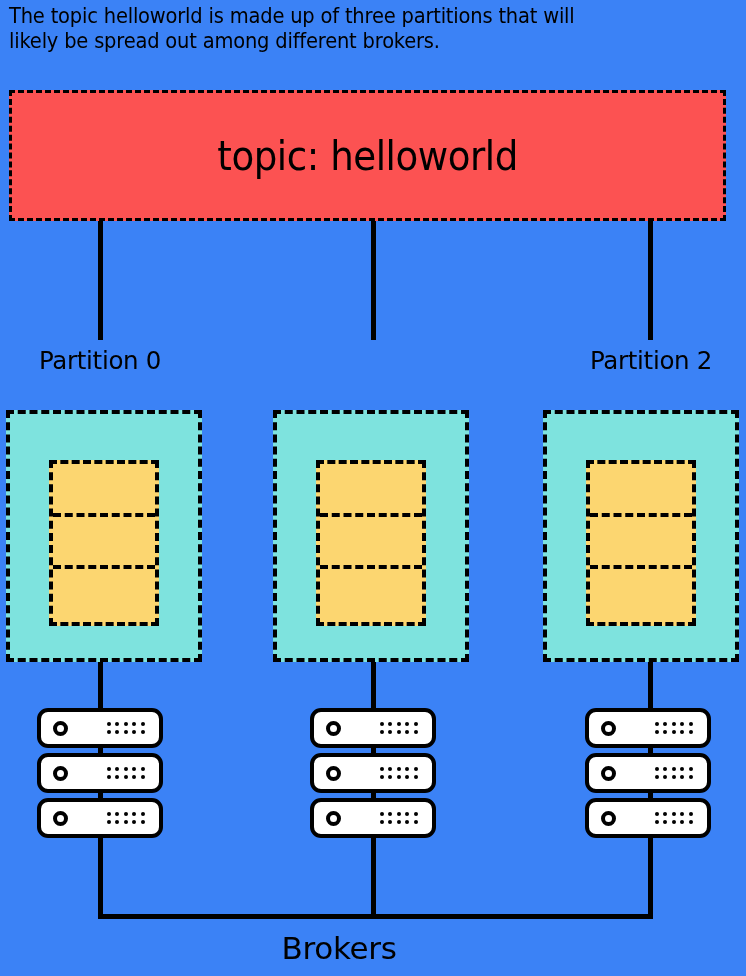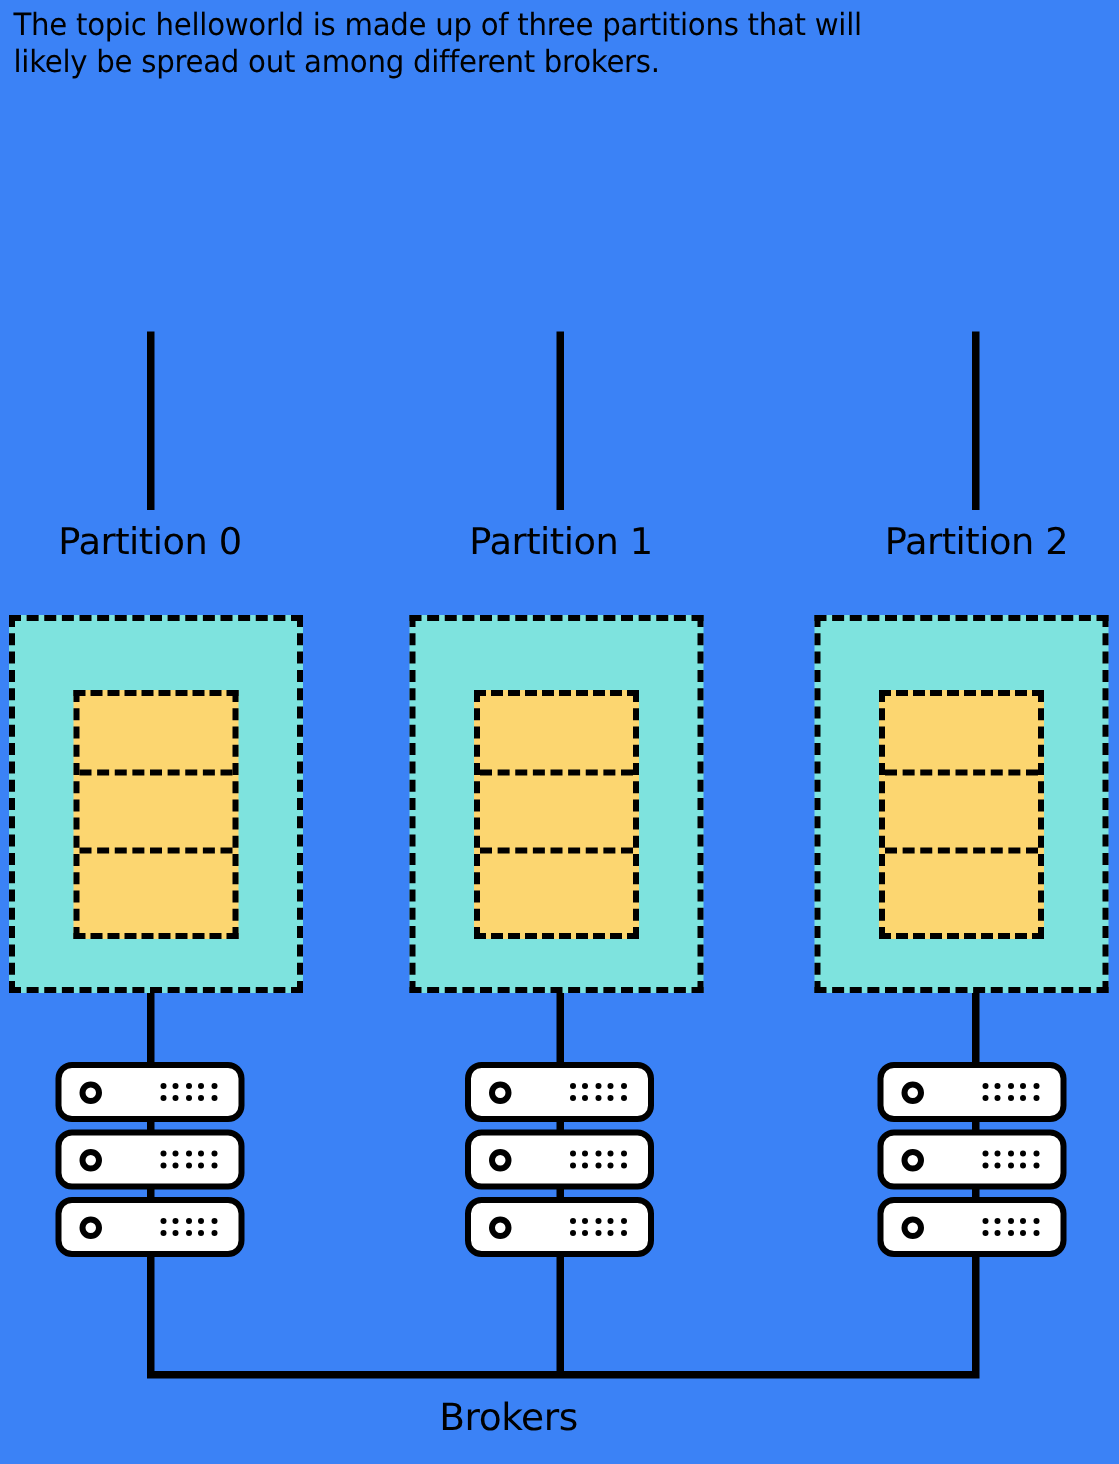--- a/index.html
+++ b/index.html
@@ -162,41 +162,43 @@
   }
 
   
   .brokers-label {
     position: absolute;
     top: 930px;
     left: 0;
     width: 678px;
     text-align: center;
     font-family: "DejaVu Sans", "Liberation Sans", sans-serif;
-    font-size: 25px;
+    font-size: 31px;
     font-weight: 400;
     color: #000000;
     letter-spacing: -0.3px;
   }
 </style>
 </head>
 <body>
 
 <div id="canvas">
 
   <div class="caption">The topic helloworld is made up of three partitions that will
 likely be spread out among different brokers.</div>
 
+  <div class="topic-box">
+    <span class="topic-label">topic: helloworld</span>
+  </div>
 
   <div class="vline" style="left:98px;  top:221px; height:119px;"></div>
   <div class="vline" style="left:371px; top:221px; height:119px;"></div>
   <div class="vline" style="left:648px; top:221px; height:119px;"></div>
 
   <div class="part-label" style="left:-10px;">Partition 0</div>
-  <div class="part-label" style="left:264px;">Partition 1</div>
   <div class="part-label" style="left:541px;">Partition 2</div>
 
   <div class="partition-box" style="left:6px;">
     <div class="segments">
       <div class="segment"></div>
       <div class="segment"></div>
       <div class="segment"></div>
     </div>
   </div>
   <div class="partition-box" style="left:273px;">

